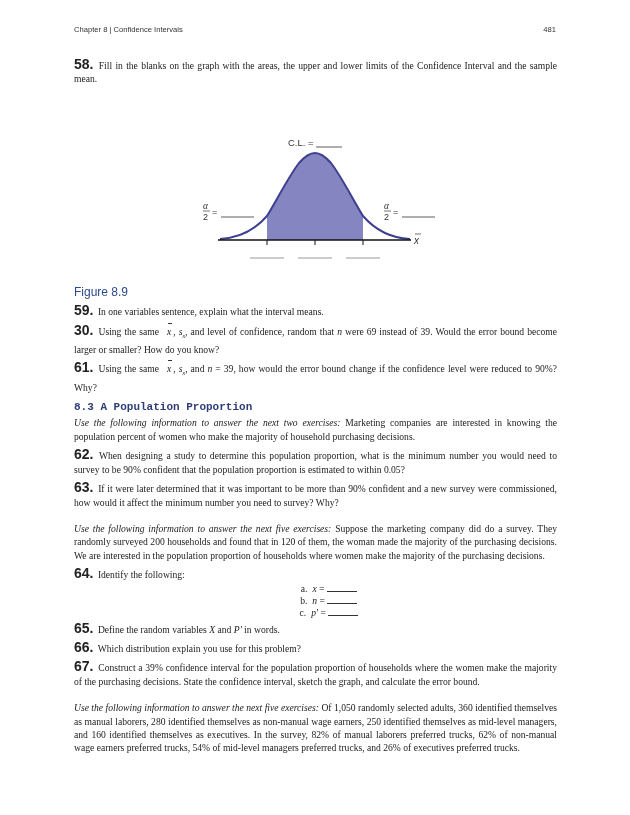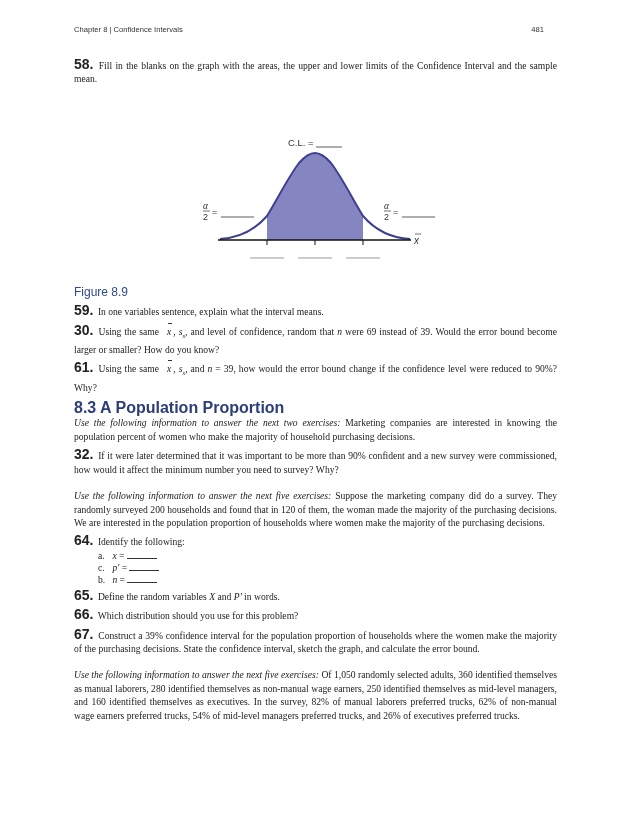--- a/index.html
+++ b/index.html
@@ -1,33 +1,33 @@
 <!DOCTYPE html>
 <html><head>
   <meta charset="utf-8">
   <style>
     html, body { margin: 0; padding: 0; background: #ffffff; }
     body { width: 630px; height: 815px; position: relative; overflow: hidden; color: #222; }
     .page { position: absolute; left: 0; top: 0; width: 630px; height: 589px; }
     .running-header { position: absolute; top: 25px; left: 74px; right: 74px; height: 12px;
       font-family: "Liberation Sans", sans-serif; font-size: 7.6px; color: #333; }
     .running-header .left { position: absolute; left: 0; top: 0; }
-    .running-header .right { position: absolute; right: 12px; top: 0; text-align: right; }
+    .running-header .right { position: absolute; right: 0; top: 0; text-align: right; }
     .content { position: absolute; left: 74px; width: 483px; top: 58px;
       font-family: "Liberation Serif", serif; font-size: 9.6px; line-height: 13.4px; color: #222; }
     .ex { margin: 0 0 5px 0; text-align: justify; }
     .ex .num { font-family: "Liberation Sans", sans-serif; font-weight: bold; font-size: 14px; margin-right: 2px; }
     .figure { position: relative; width: 483px; height: 193px; }
     .figure svg { position: absolute; left: 0; top: 0; }
     .figure-caption { font-family: "Liberation Sans", sans-serif; font-size: 12px; color: #2d4a8c; margin: 2px 0 5px 0; }
-    .section-title { font-family: Liberation Sans, sans-serif; font-size: 16px; font-weight: bold; color: #2d3d7a; margin: 7px 0 2px 0; }
+    .section-title { font-family: Liberation Mono, monospace; font-size: 11px; font-weight: bold; color: #2d3d7a; margin: 7px 0 2px 0; }
     .info { margin: 0 0 5px 0; text-align: justify; }
     .info i { font-style: italic; }
     .gap { height: 8px; }
-    .sublist { margin: 0 0 3px 0; padding-left: 24px; }
+    .sublist { margin: 0 0 3px 0; padding-left: 24px; text-align: center; }
     .sublist .item { height: 12px; line-height: 12px; }
     .sublist .lbl { display: inline-block; width: 12px; }
     .sublist .var { font-style: italic; }
     .blank { display: inline-block; width: 30px; border-bottom: 0.8px solid #333; height: 8px; vertical-align: baseline; }
     .ital { font-style: italic; }
     .xbar { position: relative; display: inline-block; font-style: italic; padding: 0 2px; }
     .xbar::before { content: ""; position: absolute; top: -2px; left: 3px; width: 4px; border-top: 0.8px solid #333; }
   </style>
 </head>
 <body>
@@ -104,61 +104,65 @@
       &nbsp;<span class="xbar">x</span>,
       <span class="ital"><span>s</span><sub style="font-size:6px">x</sub></span><span>, and</span>
       <span class="ital">n</span>
       <span>= 39, how would the error bound change if the confidence level were reduced to 90%? Why?</span>
     </p>
 
     <div class="section-title">8.3 A Population Proportion</div>
 
     <p class="info"><i>Use the following information to answer the next two exercises:</i><span> Marketing companies are interested in knowing the population percent of women who make the majority of household purchasing decisions.</span></p>
 
+    <p class="ex">
+      <span class="num">62.</span>
+      <span>When designing a study to determine this population proportion, what is the minimum number you would need to survey to be 90% confident that the population proportion is estimated to within 0.05?</span>
+    </p>
 
     <p class="ex">
-      <span class="num">32.</span>
+      <span class="num">63.</span>
       <span>If it were later determined that it was important to be more than 90% confident and a new survey were commissioned, how would it affect the minimum number you need to survey? Why?</span>
     </p>
 
     <div class="gap"></div>
 
     <p class="info"><i>Use the following information to answer the next five exercises:</i><span> Suppose the marketing company did do a survey. They randomly surveyed 200 households and found that in 120 of them, the woman made the majority of the purchasing decisions. We are interested in the population proportion of households where women make the majority of the purchasing decisions.</span></p>
 
     <p class="ex" style="margin-bottom:1px">
       <span class="num">64.</span>
       <span>Identify the following:</span>
     </p>
     <div class="sublist">
       <div class="item">
         <span class="lbl">a.</span>
         <span class="var">x</span><span> = </span><span class="blank"></span>
       </div>
       <div class="item">
+        <span class="lbl">b.</span>
+        <span class="var">n</span><span> = </span><span class="blank"></span>
+      </div>
+      <div class="item">
         <span class="lbl">c.</span>
         <span class="var">p'</span><span> = </span><span class="blank"></span>
-      </div>
-      <div class="item">
-        <span class="lbl">b.</span>
-        <span class="var">n</span><span> = </span><span class="blank"></span>
       </div>
     </div>
 
     <p class="ex">
       <span class="num">65.</span>
       <span>Define the random variables</span>
       <span class="ital">X</span>
       <span>and</span>
       <span class="ital">P'</span>
       <span>in words.</span>
     </p>
 
     <p class="ex">
       <span class="num">66.</span>
-      <span>Which distribution should you use for this problem?</span>
+      <span>Which distribution explain you use for this problem?</span>
     </p>
 
     <p class="ex">
       <span class="num">67.</span>
       <span>Construct a 39% confidence interval for the population proportion of households where the women make the majority of the purchasing decisions. State the confidence interval, sketch the graph, and calculate the error bound.</span>
     </p>
 
 
     <div class="gap"></div>
 

